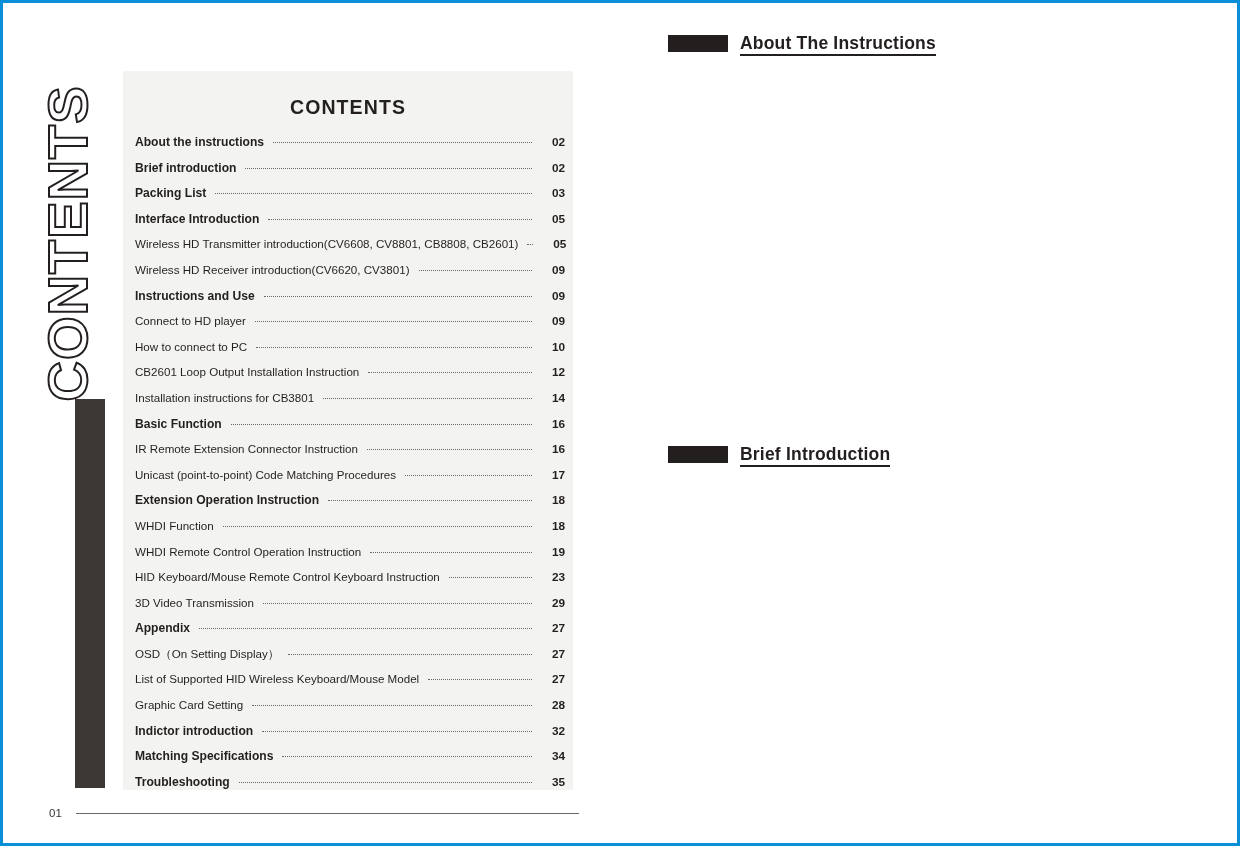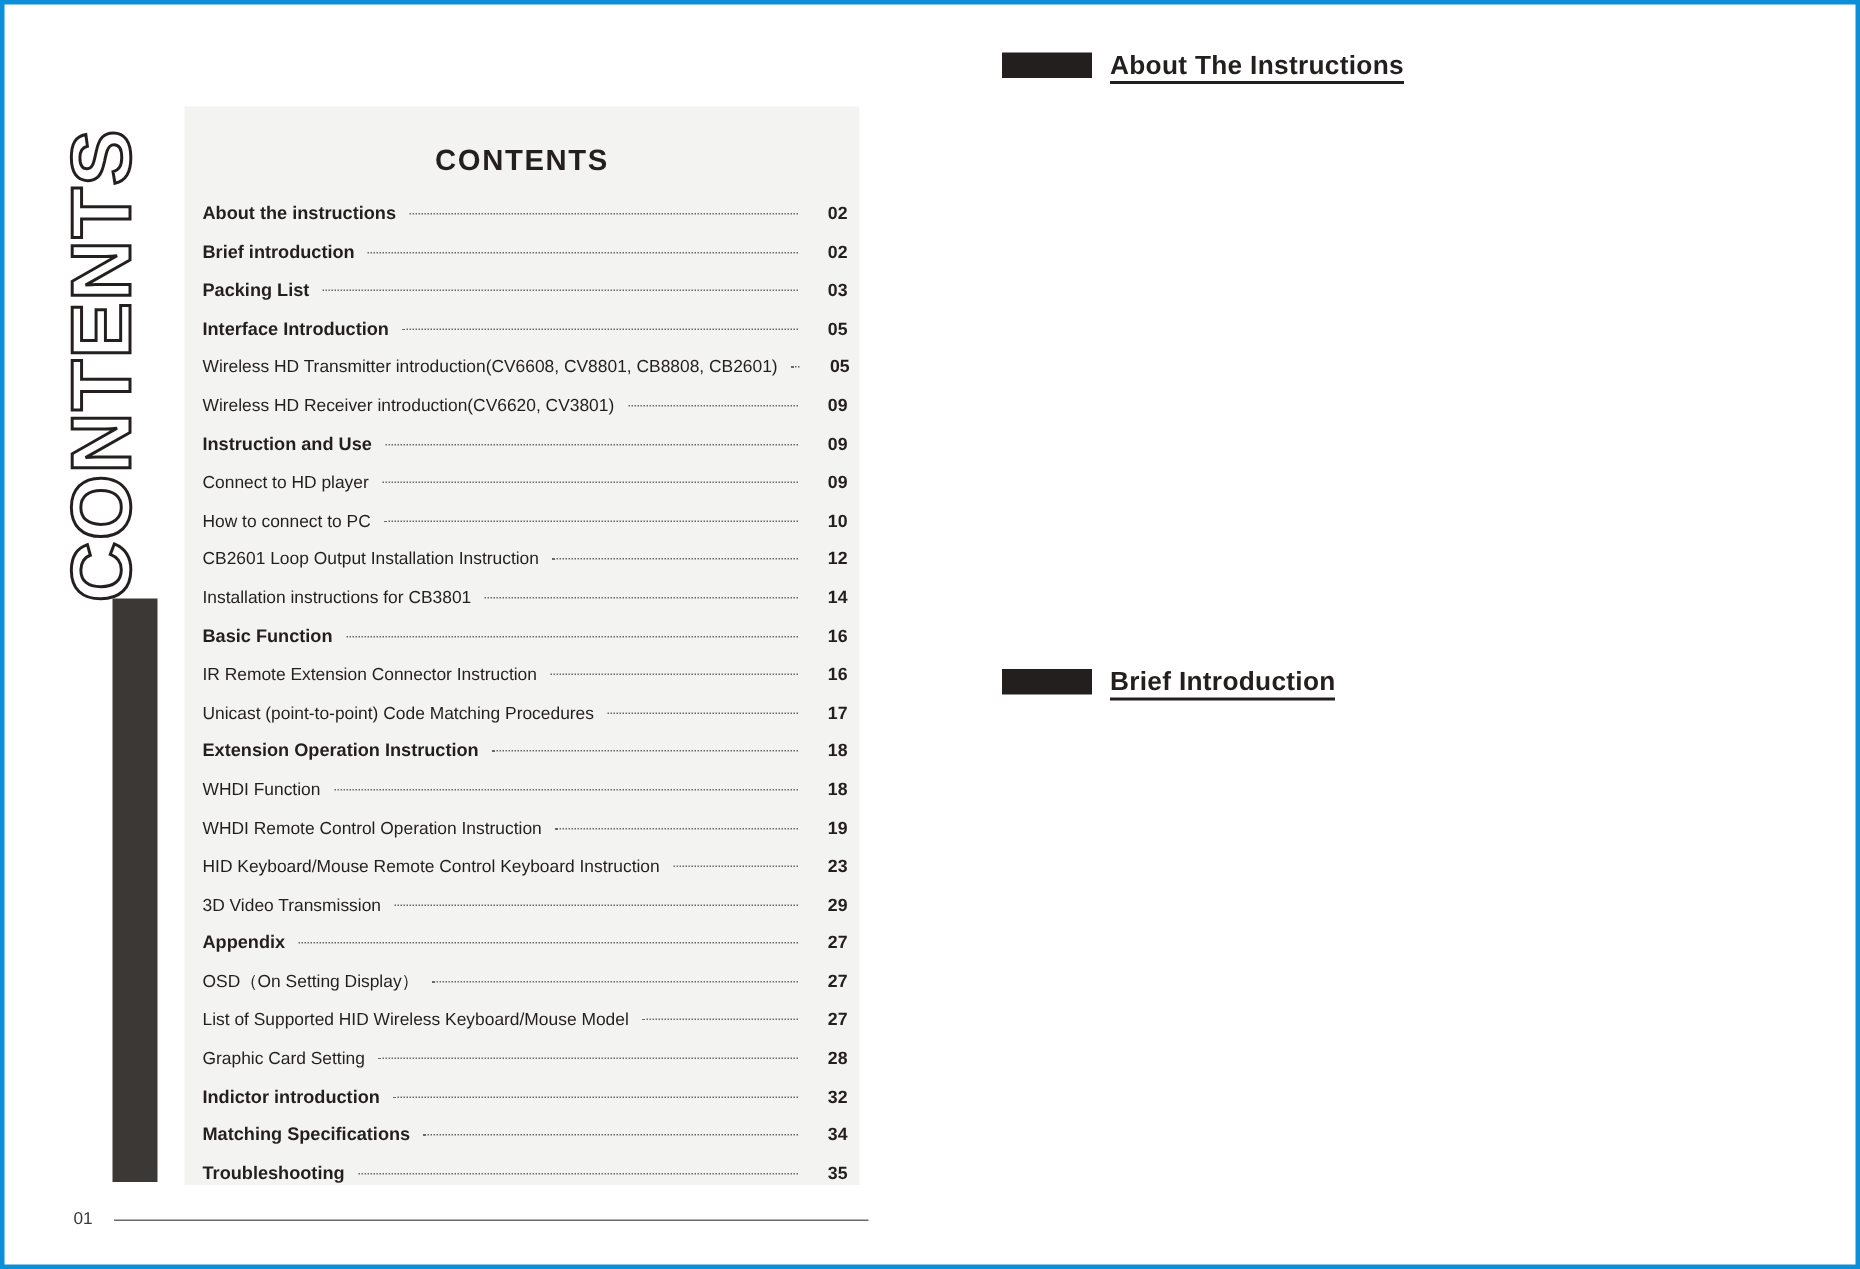--- a/index.html
+++ b/index.html
@@ -194,21 +194,21 @@
             <span class="toc-label">Wireless HD Transmitter introduction(CV6608, CV8801, CB8808, CB2601)</span>
             <span class="toc-leader"></span>
             <span class="toc-page">05</span>
           </div>
           <div class="toc-row">
             <span class="toc-label">Wireless HD Receiver introduction(CV6620, CV3801)</span>
             <span class="toc-leader"></span>
             <span class="toc-page">09</span>
           </div>
           <div class="toc-row bold">
-            <span class="toc-label">Instruction and Use</span>
+            <span class="toc-label">Instructions and Use</span>
             <span class="toc-leader"></span>
             <span class="toc-page">09</span>
           </div>
           <div class="toc-row">
             <span class="toc-label">Connect to HD player</span>
             <span class="toc-leader"></span>
             <span class="toc-page">09</span>
           </div>
           <div class="toc-row">
             <span class="toc-label">How to connect to PC</span>

